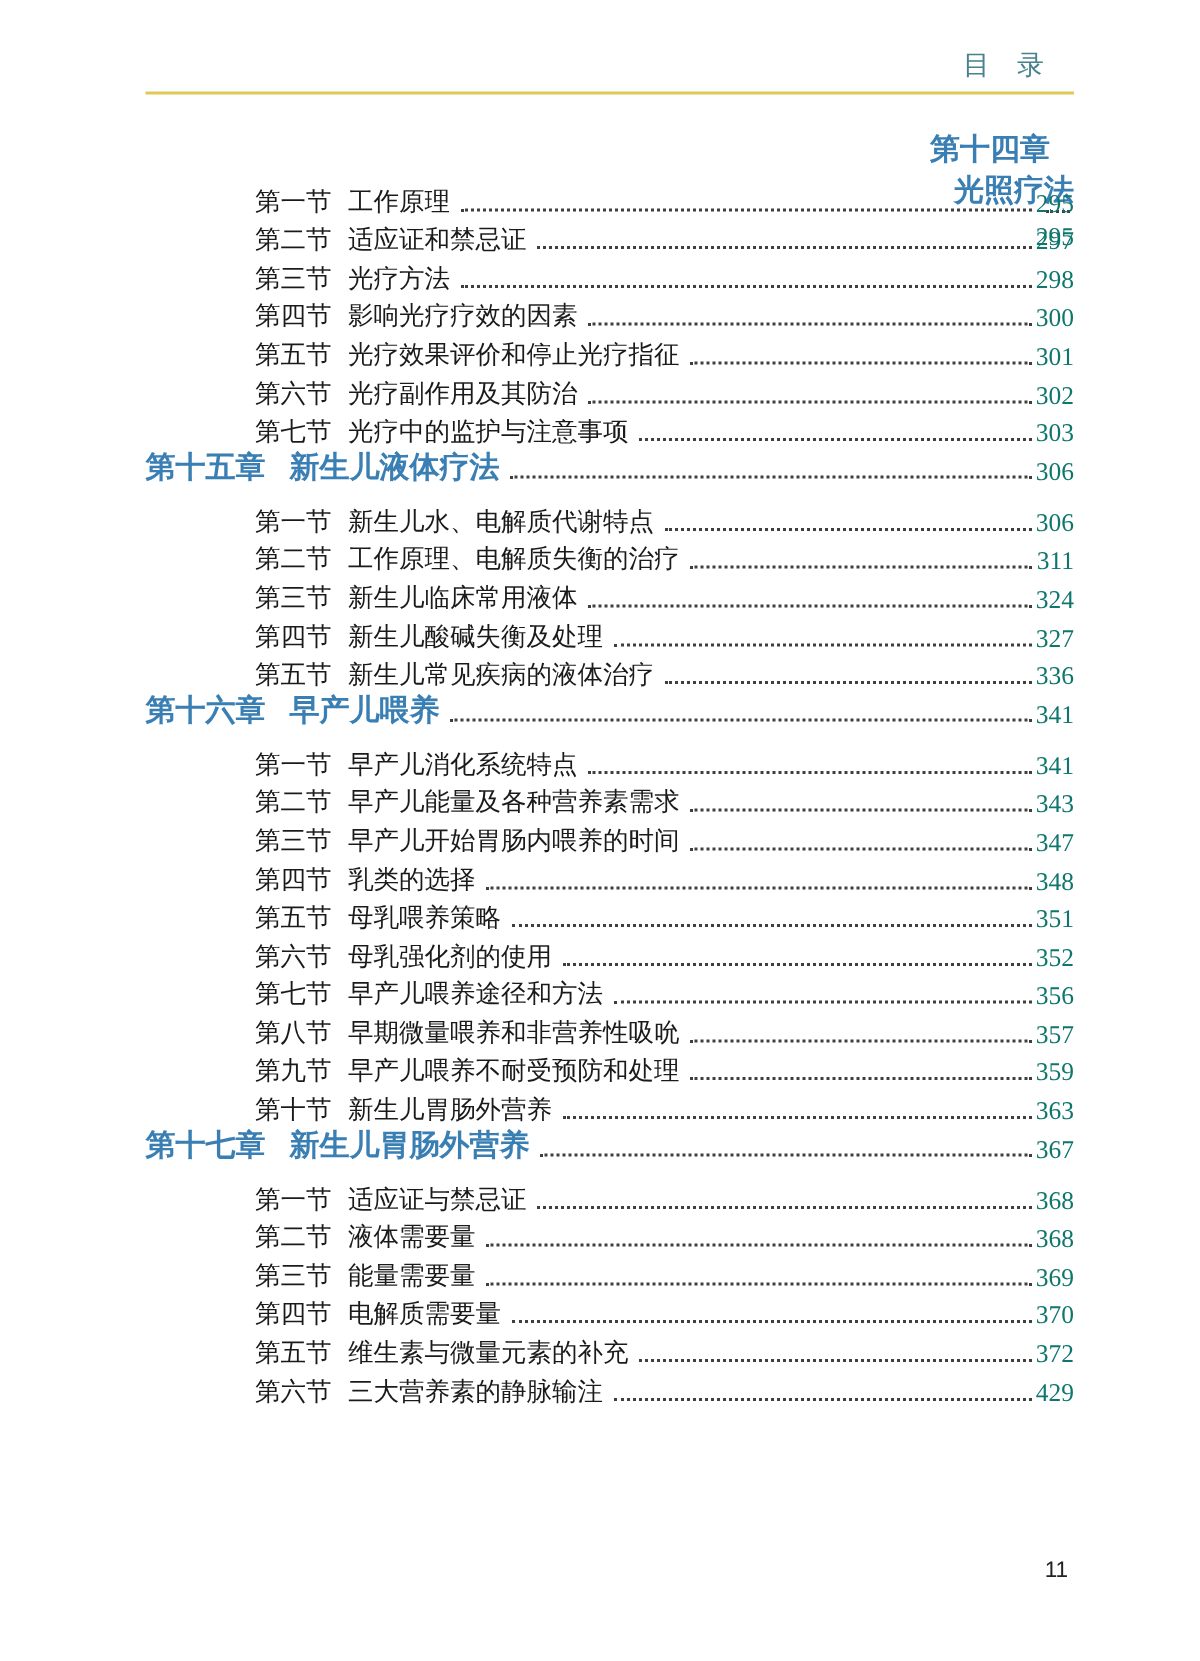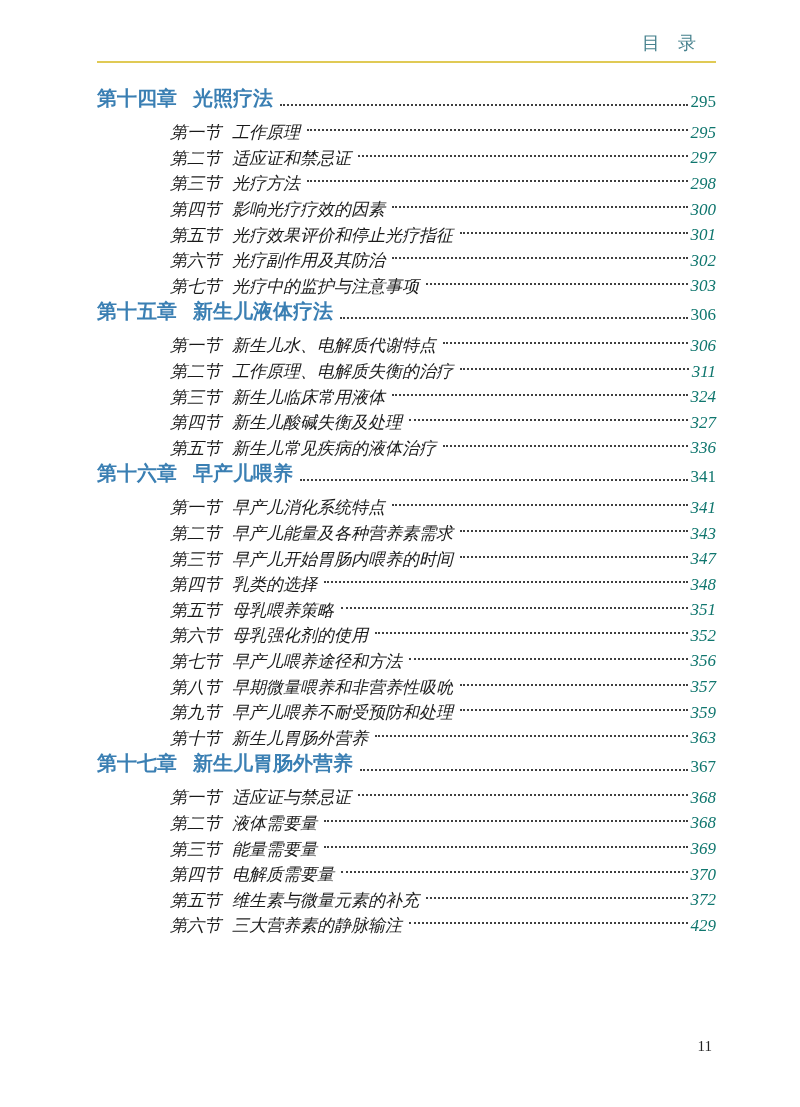--- a/index.html
+++ b/index.html
@@ -33,29 +33,28 @@
   .chapter-head {
     display: flex;
     align-items: flex-end;
     height: 26px;
     margin-bottom: 8px;
     font-family: "Liberation Sans", "DejaVu Sans", sans-serif;
     font-weight: bold;
     font-size: 20px;
     color: #3a7fb3;
   }
-  .chapter-head.first { margin-top: 23px; }
+  .chapter-head.first { margin-top: 23px; flex-direction: column; }
   .chapter-head .clabel { flex: none; margin-right: 16px; }
   .chapter-head .ctitle { flex: none; }
   .row {
     display: flex;
-    align-items: center;
+    align-items: flex-end;
     height: 25.6px;
     font-size: 17px;
-    font-style: italic;
   }
   .section { padding-left: 73px; }
   .slabel { flex: none; width: 62px; }
   .stitle { flex: none; }
   .dots {
     flex: 1 1 auto;
     min-width: 16px;
     border-bottom: 2px dotted #3f3f3f;
     margin: 0 3px 5px 7px;
   }
@@ -64,21 +63,21 @@
     flex: none;
     font-family: "Liberation Serif", "DejaVu Serif", serif;
     font-weight: normal;
     font-size: 17px;
     color: #0f766e;
   }
   .footer-pagenum {
     position: absolute;
     right: 88px;
     top: 1038px;
-    font-family: Liberation Serif, serif;
+    font-family: Liberation Sans, sans-serif;
     font-size: 15px;
     color: #222222;
   }
 </style>
 </head>
 <body>
 
 <div class="content">
 
   <div class="doc-header">

